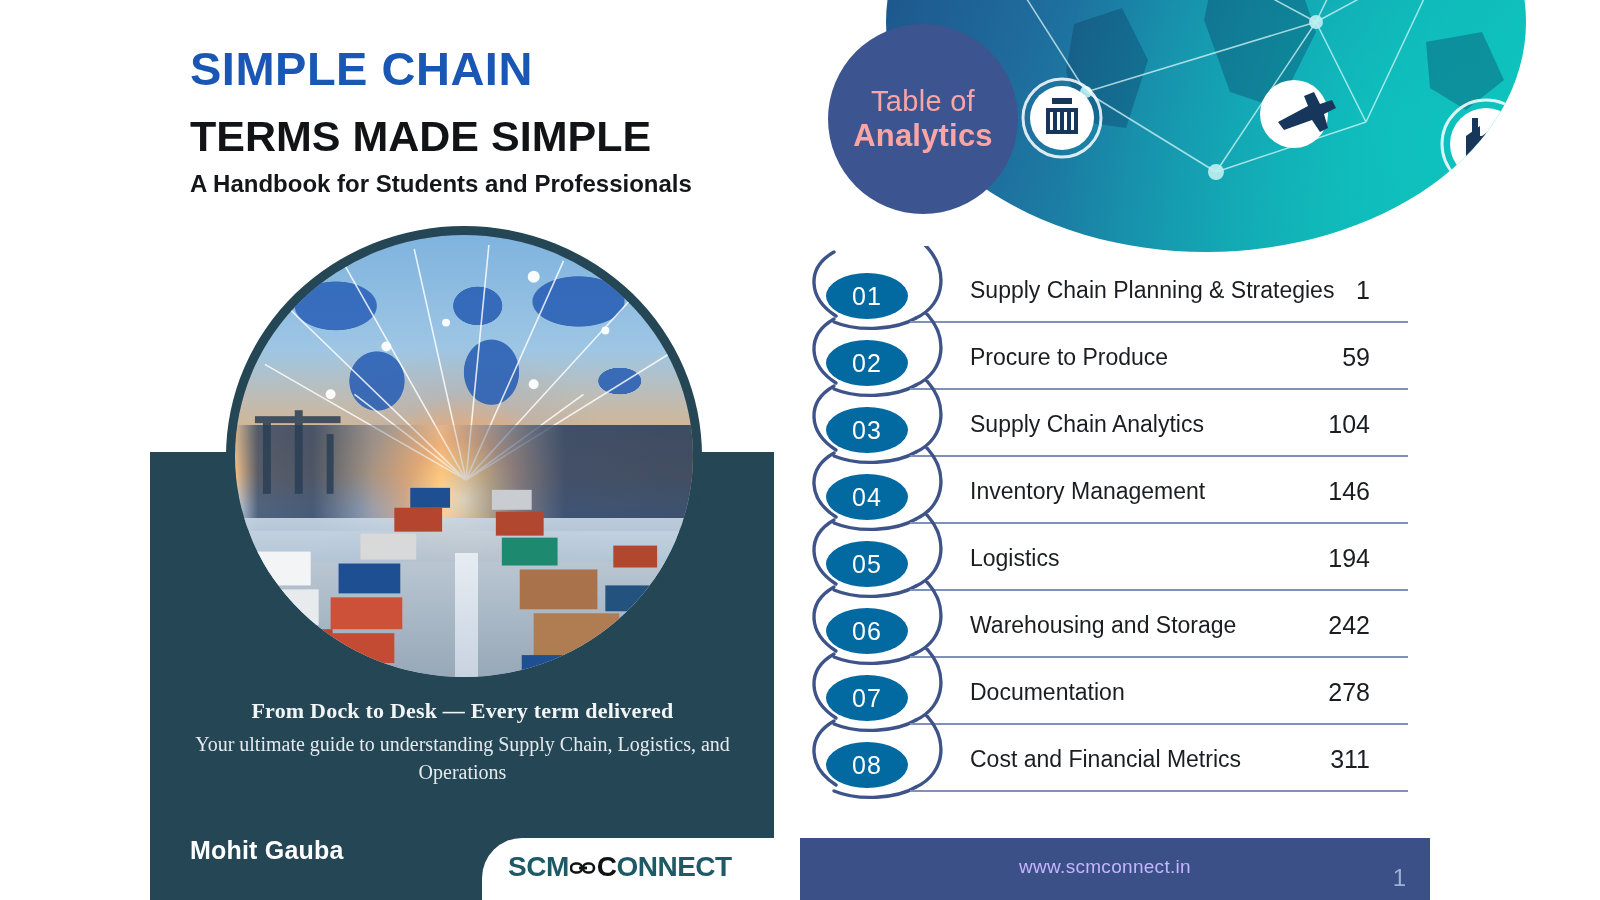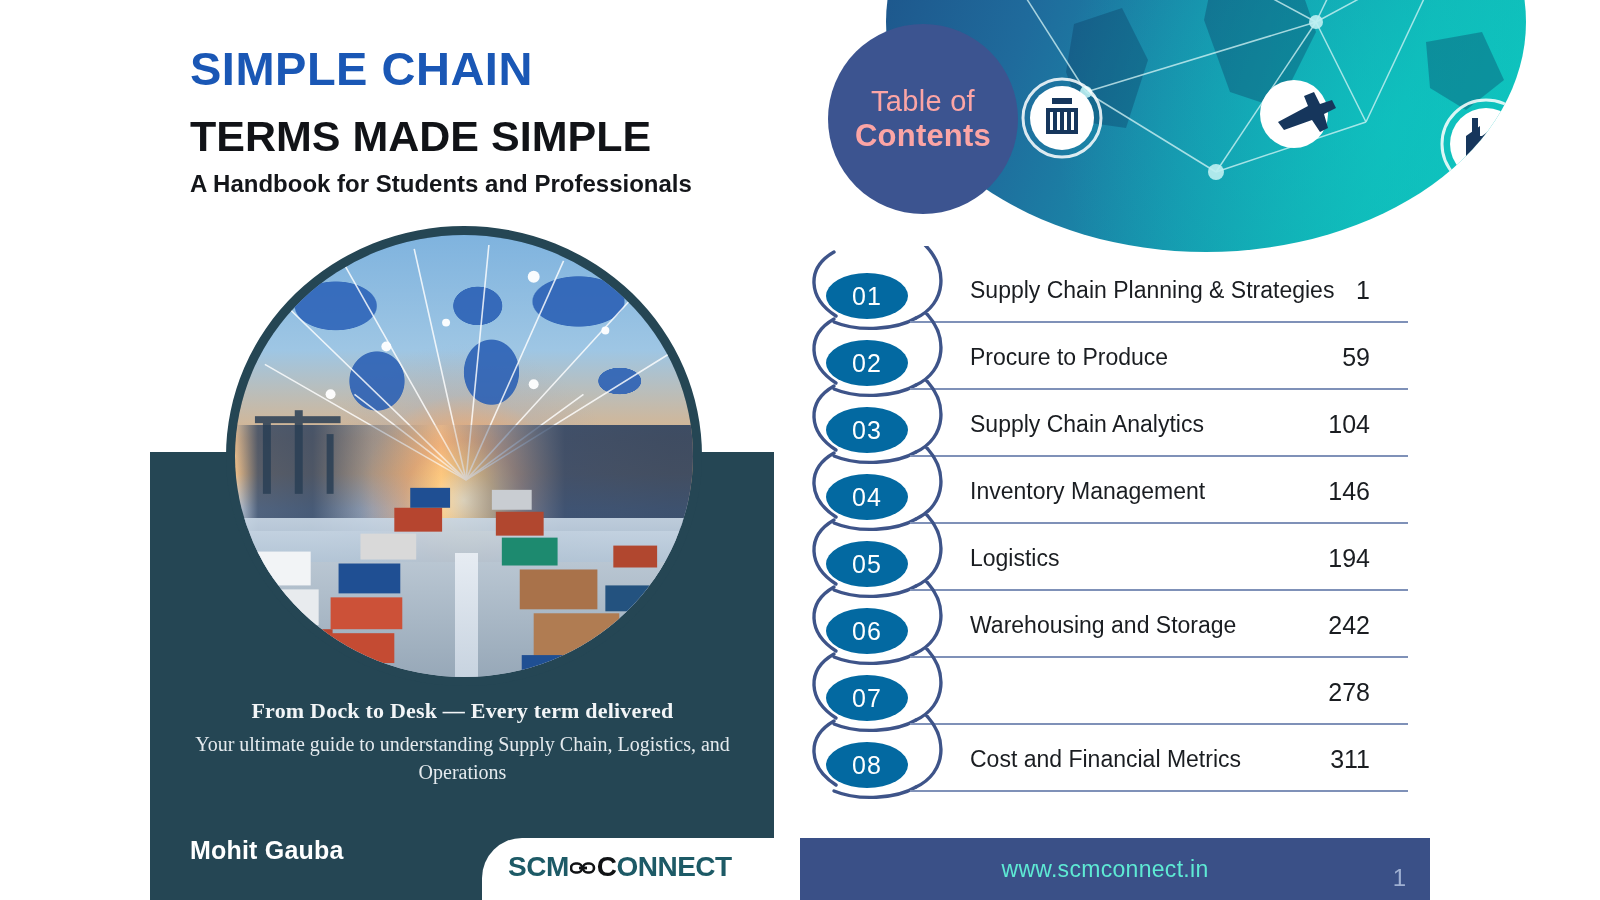--- a/index.html
+++ b/index.html
@@ -150,21 +150,21 @@
     position:absolute; left:120px; top:59px; width:498px; height:2px;
     background:#7f91b8;
   }
 
   .footer-bar {
     position:absolute; left:10px; top:838px; width:630px; height:62px;
     background:#3a5087;
   }
   .footer-url {
     position:absolute; left:0; top:18px; width:610px; text-align:center;
-    font-size:23px; color:#5eead4; letter-spacing:0.3px;
+    font-size:19px; color:#c4b5fd; letter-spacing:0.3px;
   }
   .footer-page {
     position:absolute; left:560px; top:26px; width:46px; text-align:right;
     font-size:24px; color:#9fb0d2;
   }
 </style>
 </head>
 <body>
 
 <div id="page">
@@ -369,21 +369,21 @@
                 <path d="M596,344 l14,-10 v10 z"></path>
               <rect x="586" y="326" width="6" height="18"></rect>
             </g>
           </g>
         </g>
       </svg>
     </div>
 
     <div class="toc-circle">
       <div class="toc-c1">Table of</div>
-      <div class="toc-c2">Contents</div>
+      <div class="toc-c2">Analytics</div>
     </div>
 
     <div class="toc-list" id="toc-list">
         <div class="toc-row">
           <svg class="row-arc" viewBox="0 0 160 100">
             <path d="M122,-4 C150,22 146,58 116,72" fill="none" stroke="#3e5489" stroke-width="3.4" stroke-linecap="round"></path>
             <path d="M34,6 C6,22 8,52 36,70" fill="none" stroke="#3e5489" stroke-width="3.4" stroke-linecap="round"></path>
             <path d="M116,72 C96,84 58,86 34,76" fill="none" stroke="#3e5489" stroke-width="3.4" stroke-linecap="round"></path>
           </svg>
           <div class="badge">
@@ -460,20 +460,21 @@
         </div>
         <div class="toc-row">
           <svg class="row-arc" viewBox="0 0 160 100">
             <path d="M122,-4 C150,22 146,58 116,72" fill="none" stroke="#3e5489" stroke-width="3.4" stroke-linecap="round"></path>
             <path d="M34,6 C6,22 8,52 36,70" fill="none" stroke="#3e5489" stroke-width="3.4" stroke-linecap="round"></path>
             <path d="M116,72 C96,84 58,86 34,76" fill="none" stroke="#3e5489" stroke-width="3.4" stroke-linecap="round"></path>
           </svg>
           <div class="badge">
             <span class="badge-num">07</span>
           </div>
+          <div class="row-title">Documentation</div>
           <div class="row-page">278</div>
           <div class="row-rule"></div>
         </div>
         <div class="toc-row">
           <svg class="row-arc" viewBox="0 0 160 100">
             <path d="M122,-4 C150,22 146,58 116,72" fill="none" stroke="#3e5489" stroke-width="3.4" stroke-linecap="round"></path>
             <path d="M34,6 C6,22 8,52 36,70" fill="none" stroke="#3e5489" stroke-width="3.4" stroke-linecap="round"></path>
             <path d="M116,72 C96,84 58,86 34,76" fill="none" stroke="#3e5489" stroke-width="3.4" stroke-linecap="round"></path>
           </svg>
           <div class="badge">

